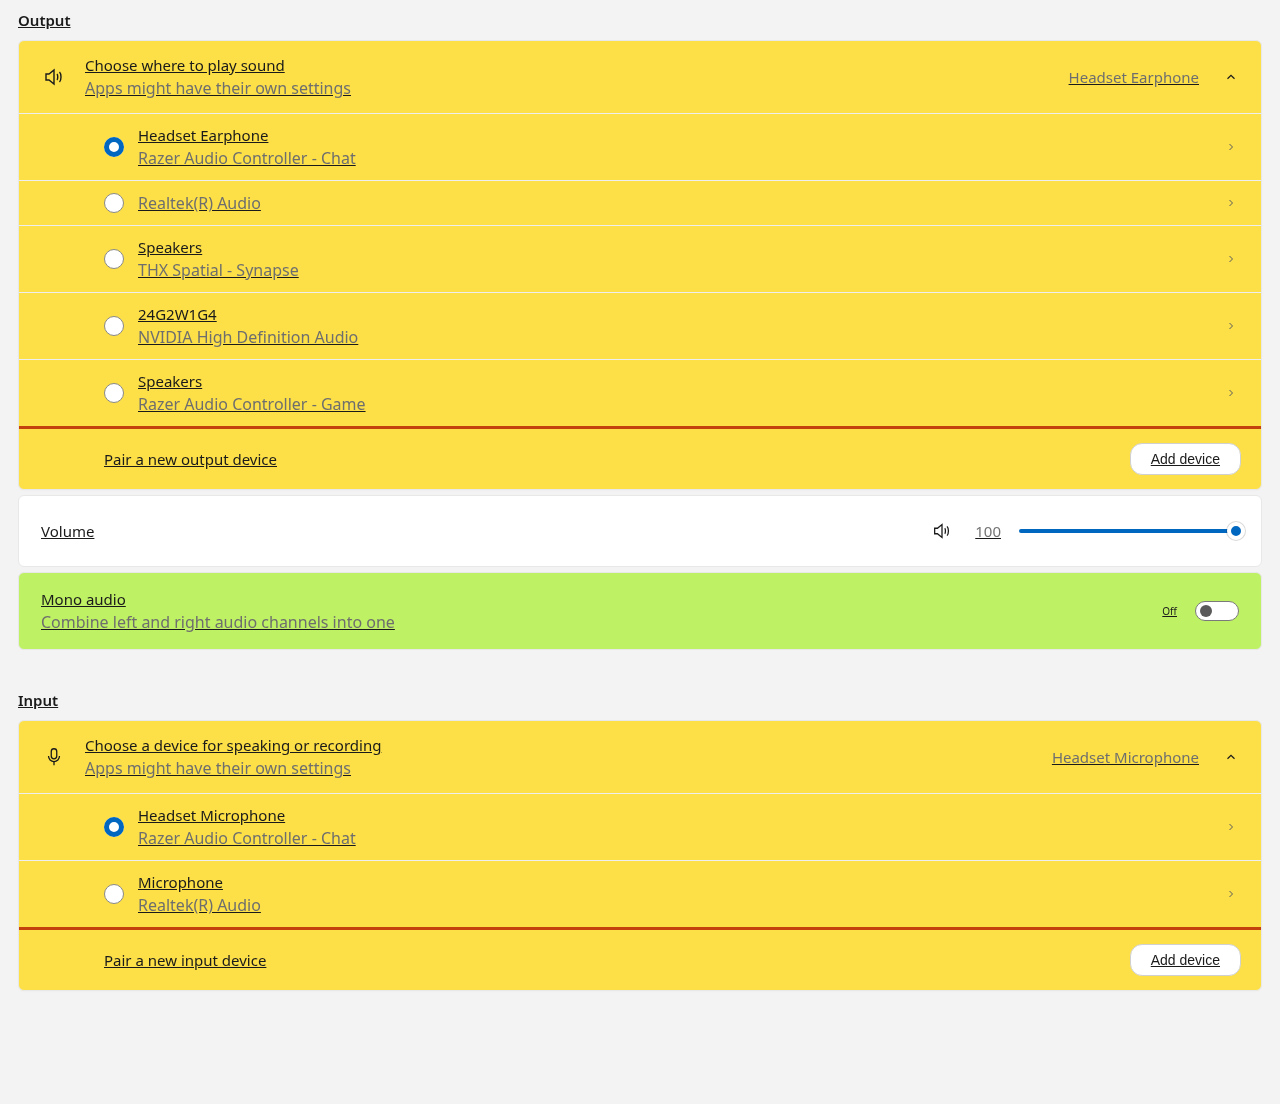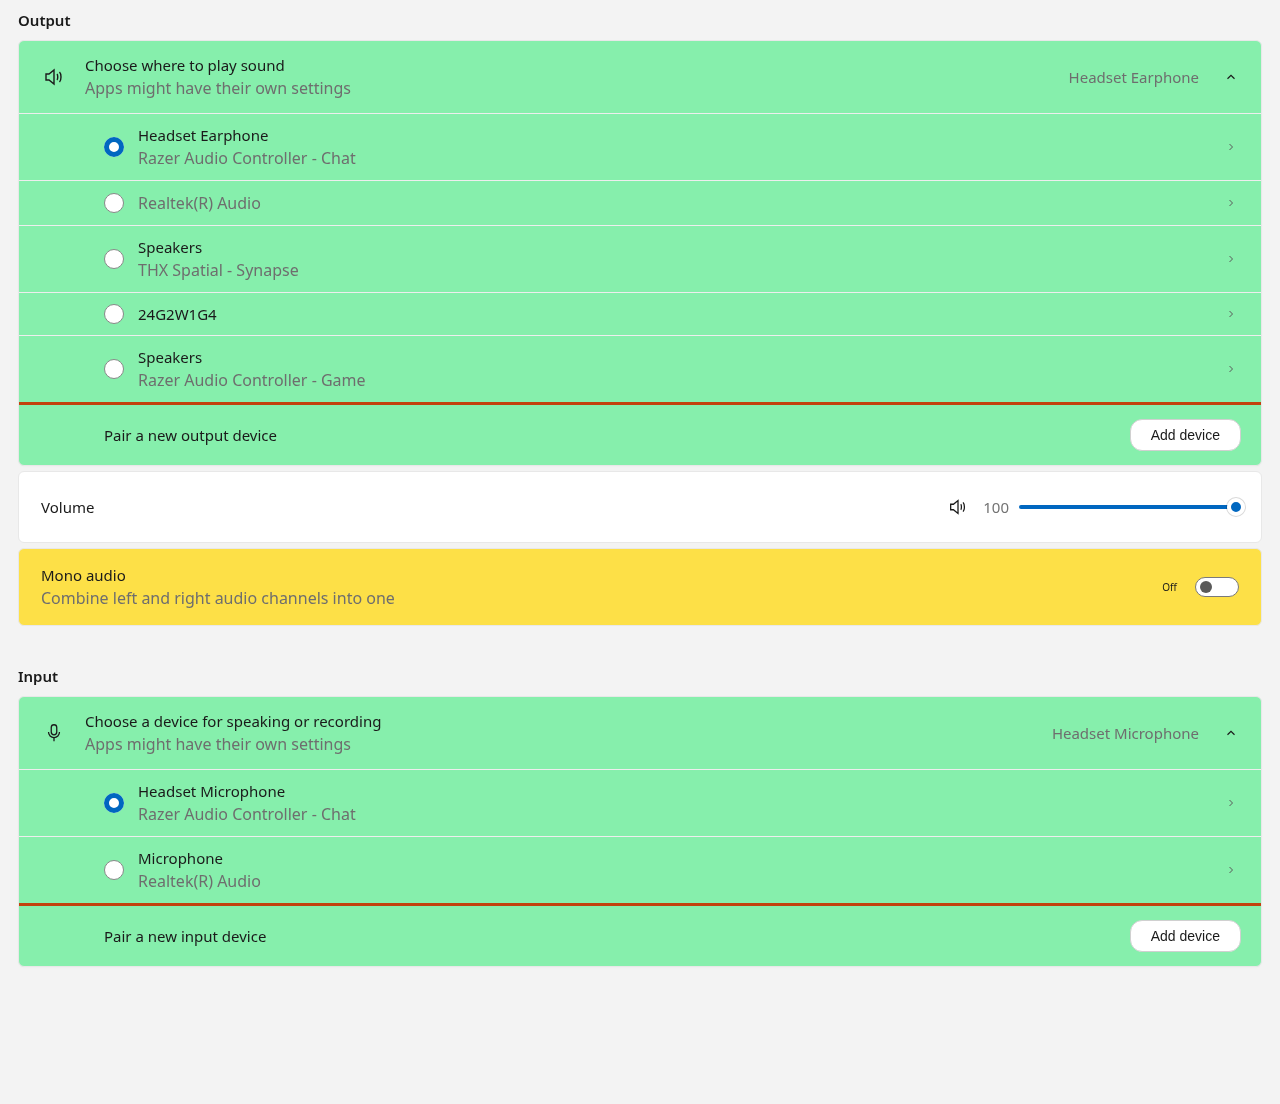--- a/index.html
+++ b/index.html
@@ -3,28 +3,28 @@
 <meta charset="utf-8">
 <style>
   * { box-sizing: border-box; margin: 0; padding: 0; }
   body {
     font-family: "Segoe UI", system-ui, -apple-system, sans-serif;
     background: #f3f3f3;
     color: #1a1a1a;
     font-size: 14px;
     width: 1280px;
   }
-  .page { padding: 0 18px 40px 18px; }
+  .page { padding: 0 18px 40px 18px; text-decoration: underline; }
   .section-label {
     font-weight: 600;
     font-size: 15px;
     padding: 10px 0 10px 0;
   }
   .card {
-    background: #86efac;
+    background: #fde047;
     border: 1px solid #e8e8e8;
     border-radius: 6px;
     box-shadow: 0 1px 2px rgba(0,0,0,0.02);
     margin-bottom: 5px;
   }
   .row {
     display: flex;
     align-items: center;
     padding: 14px 20px;
     gap: 16px;
@@ -61,37 +61,37 @@
     background: #fff;
     border: 1px solid #d0d0d0;
     border-radius: 12px;
     padding: 7px 20px;
     font-size: 14px;
     color: #1a1a1a;
     cursor: pointer;
   }
   .vol-row {
     background:#fff; border:1px solid #e8e8e8; border-radius:6px;
-    padding: 24px 22px; display:flex; align-items:center; gap:10px;
+    padding: 24px 22px; display:flex; align-items:center; gap:18px;
     margin-bottom:5px;
   }
   .vol-label { flex:1; font-size:15px; }
   .vol-num { color:#737373; font-size:15px; min-width:30px; text-align:right;}
   .slider {
     width: 220px; position: relative; height: 20px; display:flex; align-items:center;
   }
   .slider-track {
     height: 4px; background:#0067c0; border-radius:2px; width:100%;
   }
   .slider-thumb {
     position:absolute; right:-6px; width:18px; height:18px; border-radius:50%;
     background:#0067c0; border:4px solid #fff; box-shadow:0 0 0 1px rgba(0,0,0,0.15);
   }
   .mono-card {
-    background:#fde047; border:1px solid #e8e8e8; border-radius:6px;
+    background:#bef264; border:1px solid #e8e8e8; border-radius:6px;
     padding: 16px 22px; display:flex; align-items:center; gap:18px;
     margin-bottom: 30px;
   }
   .toggle {
     width: 44px; height: 20px; border-radius: 20px; border:1px solid #7a7a7a;
     position: relative; background:#fff;
   }
   .toggle-knob {
     position:absolute; width:12px; height:12px; border-radius:50%;
     background:#5a5a5a; left:4px; top:3px;
@@ -160,20 +160,21 @@
         <div class="chevron">
           <svg width="12" height="12" viewBox="0 0 24 24" fill="none" stroke="#5a5a5a" stroke-width="2">
               <path d="M9 6l6 6-6 6"></path>
             </svg>
         </div>
       </div>
       <div class="row row-border">
         <div class="radio"></div>
         <div class="texts">
           <div class="primary">24G2W1G4</div>
+          <div class="secondary">NVIDIA High Definition Audio</div>
         </div>
         <div class="chevron">
           <svg width="12" height="12" viewBox="0 0 24 24" fill="none" stroke="#5a5a5a" stroke-width="2">
               <path d="M9 6l6 6-6 6"></path>
             </svg>
         </div>
       </div>
       <div class="row row-border">
         <div class="radio"></div>
         <div class="texts">

